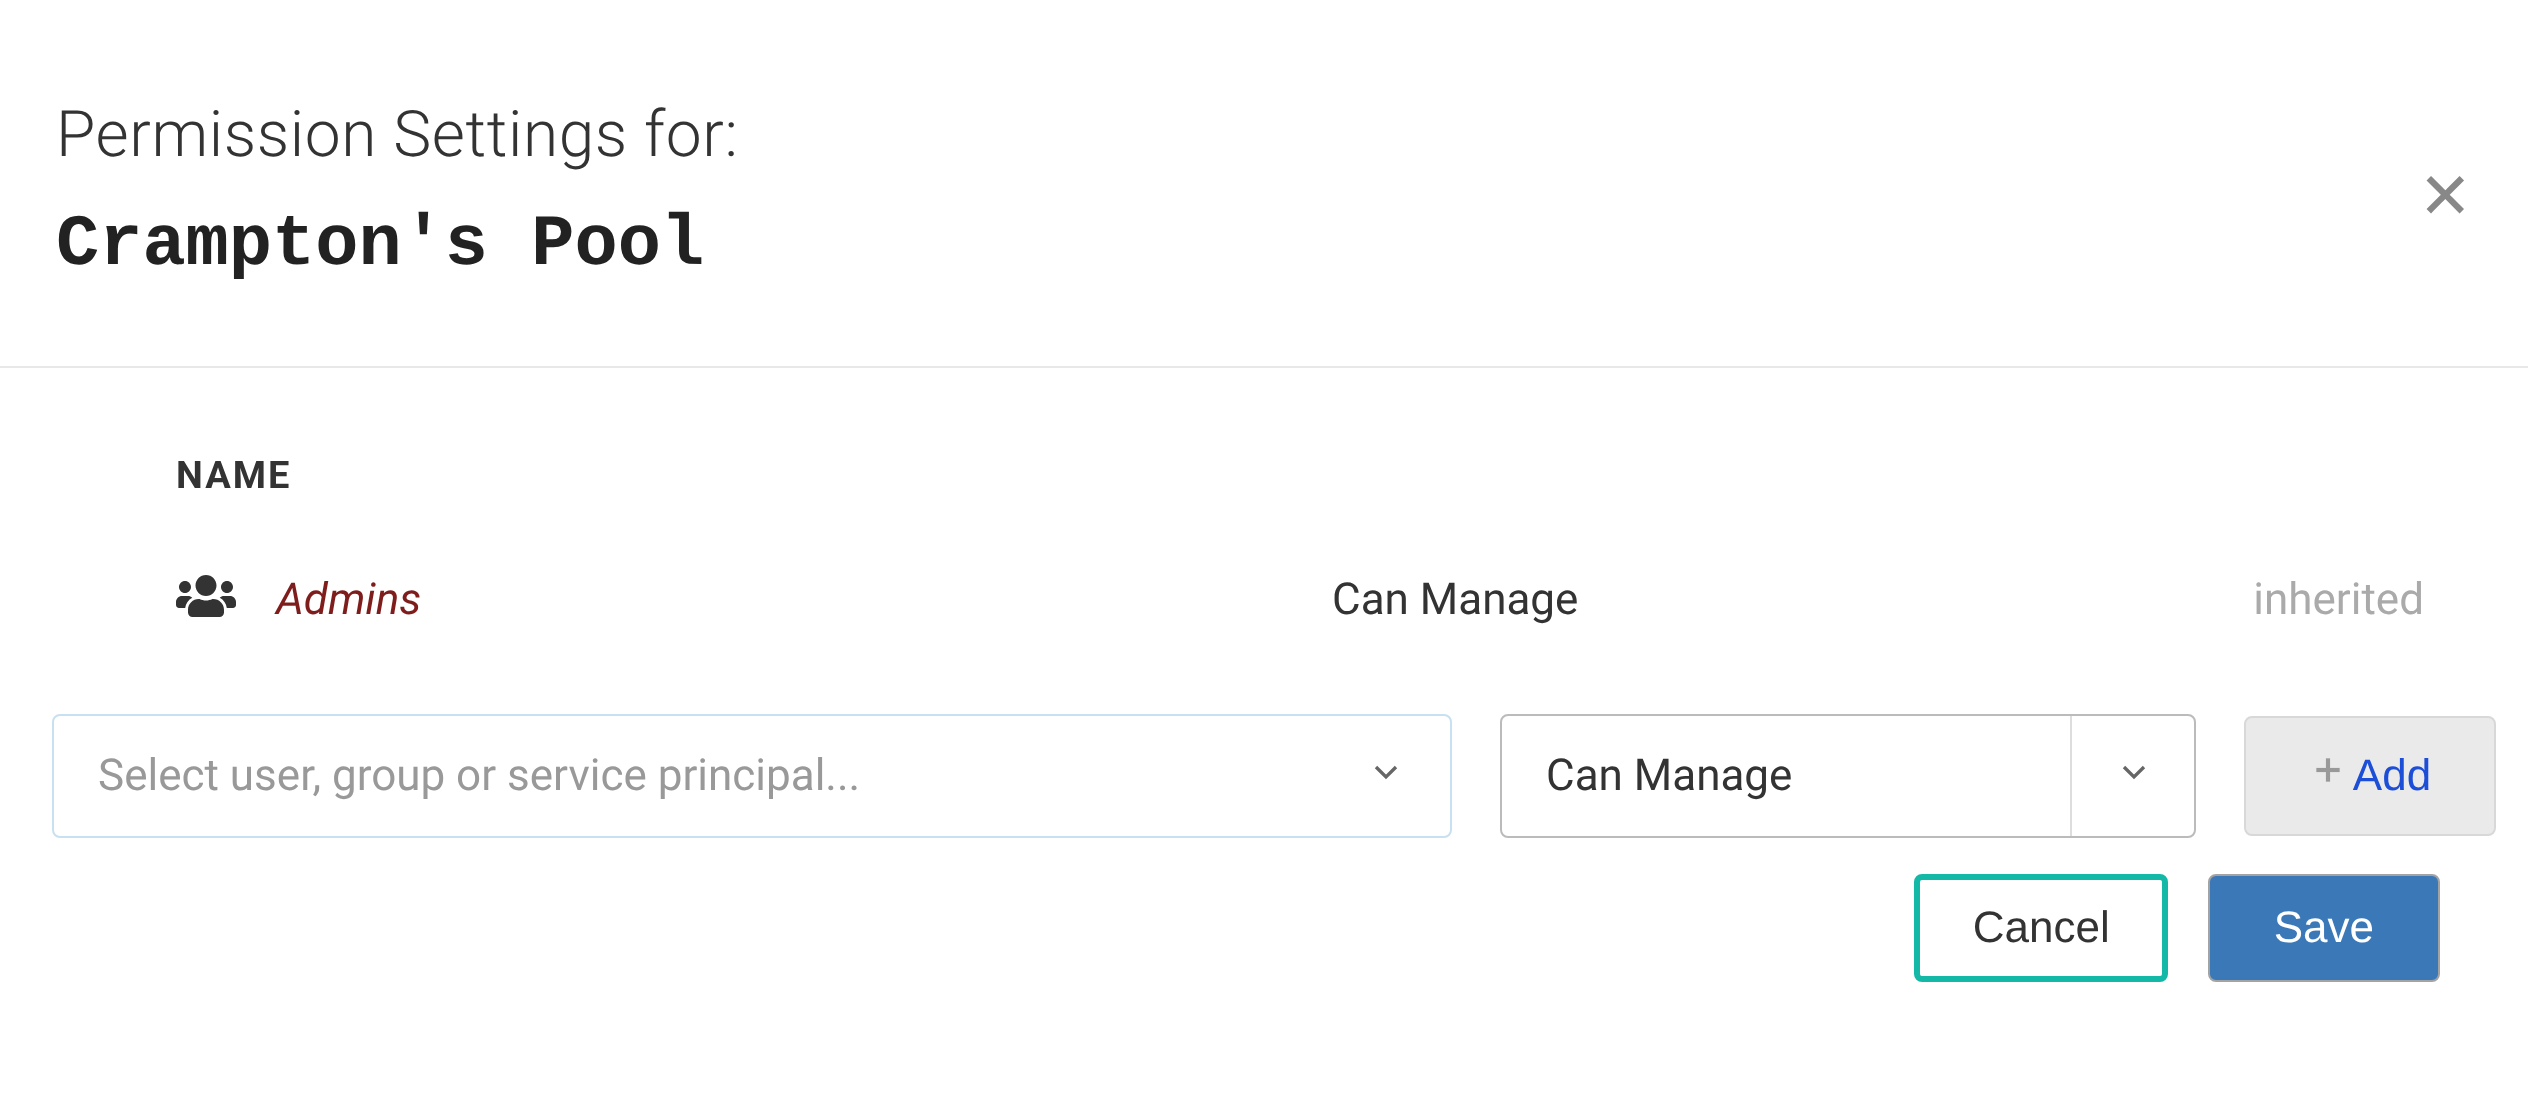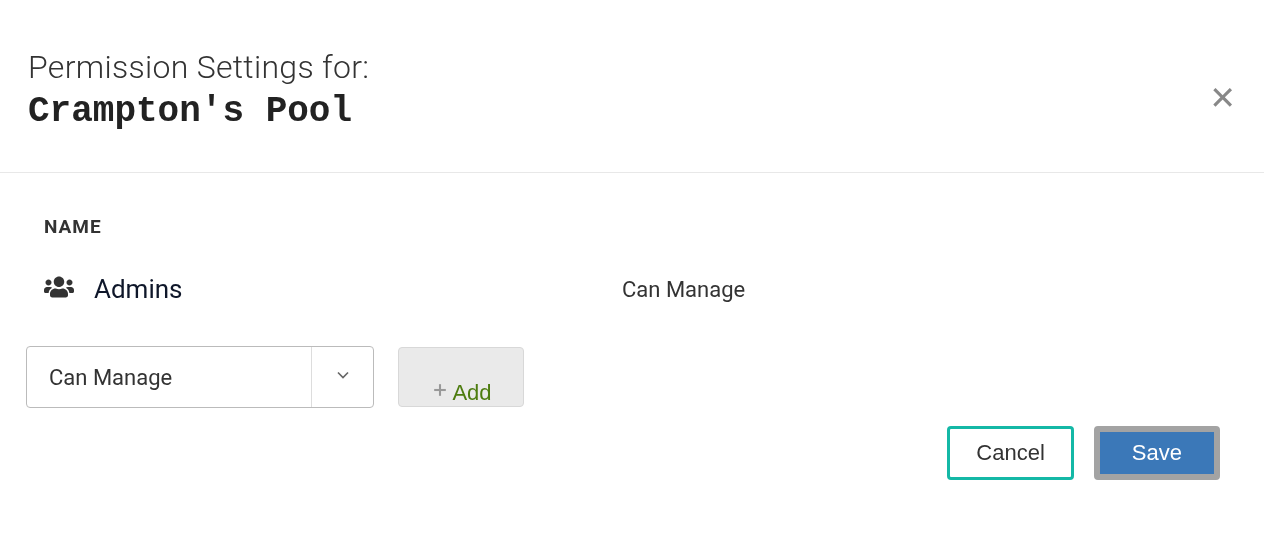--- a/index.html
+++ b/index.html
@@ -18,21 +18,21 @@
     .header {
       padding: 48px 28px 40px 28px;
       border-bottom: 1px solid #e8e8e8;
       position: relative;
     }
     .title-prefix {
       font-size: 32px;
       font-weight: 300;
       color: #333;
       letter-spacing: 0.3px;
-      margin-bottom: 5px;
+      margin-bottom: 16px;
     }
     .title-name {
       font-size: 36px;
       font-weight: 700;
       color: #222;
       font-family: Liberation Mono, monospace;
     }
     .close-btn {
       position: absolute;
       top: 82px;
@@ -50,20 +50,21 @@
     }
     .table {
       width: 100%;
     }
     .table-header {
       display: flex;
       padding: 42px 0 28px 0;
     }
     .col-name {
       width: 560px;
+      margin-left: 44px;
     }
     .col-permission {
       width: 420px;
     }
     .col-status {
       flex: 1;
       text-align: right;
     }
     .th {
       font-size: 19px;
@@ -80,22 +81,23 @@
       display: flex;
       align-items: center;
       gap: 20px;
     }
     .group-icon svg {
       width: 30px;
       height: 26px;
       fill: #333;
     }
     .principal-name {
-      font-size: 26px;
-      color: #0f172a;
+      font-size: 22px;
+      color: #7f1d1d;
+      font-style: italic;
     }
     .permission-value {
       font-size: 22px;
       color: #333;
       padding-left: 18px;
     }
     .status-value {
       font-size: 22px;
       color: #aaa;
       padding-right: 8px;
@@ -154,25 +156,25 @@
       stroke-width: 2;
       fill: none;
     }
     .add-btn {
       flex: 0 0 126px;
       height: 60px;
       background: #eaeaea;
       border: 1px solid #d8d8d8;
       border-radius: 4px;
       display: flex;
-      align-items: flex-end;
+      align-items: center;
       justify-content: center;
       gap: 2px;
       cursor: default;
-      color: #4d7c0f;
+      color: #1d4ed8;
       font-size: 22px;
     }
     .add-btn svg {
       width: 20px;
       height: 20px;
       stroke: #999;
       stroke-width: 2.5;
       fill: none;
     }
     .footer {
@@ -188,21 +190,21 @@
       border: 3px solid #14b8a6;
       border-radius: 4px;
       font-size: 22px;
       color: #333;
       cursor: pointer;
     }
     .save-btn {
       height: 54px;
       padding: 0 32px;
       background: #3b78b8;
-      border: 6px solid #a3a3a3;
+      border: 1px solid #a3a3a3;
       border-radius: 4px;
       font-size: 22px;
       color: #fff;
       cursor: pointer;
     }
   </style>
 </head>
 <body>
 
 <div class="header">
@@ -225,23 +227,34 @@
         <span class="group-icon">
           <svg viewBox="0 0 640 512">
               <path d="M96 224c35.3 0 64-28.7 64-64s-28.7-64-64-64-64 28.7-64 64 28.7 64 64 64zm448 0c35.3 0 64-28.7 64-64s-28.7-64-64-64-64 28.7-64 64 28.7 64 64 64zm32 32h-64c-17.6 0-33.5 7.1-45.1 18.6 40.3 22.1 68.9 62 75.1 109.4h66c17.7 0 32-14.3 32-32v-32c0-35.3-28.7-64-64-64zm-256 0c61.9 0 112-50.1 112-112S381.9 32 320 32 208 82.1 208 144s50.1 112 112 112zm76.8 32h-8.3c-20.8 10-43.9 16-68.5 16s-47.6-6-68.5-16h-8.3C179.6 288 128 339.6 128 403.2V432c0 26.5 21.5 48 48 48h288c26.5 0 48-21.5 48-48v-28.8c0-63.6-51.6-115.2-115.2-115.2zM173.1 274.6C161.5 263.1 145.6 256 128 256H64c-35.3 0-64 28.7-64 64v32c0 17.7 14.3 32 32 32h65.9c6.3-47.4 34.9-87.3 75.2-109.4z"></path>
             </svg>
         </span>
         <span class="principal-name">Admins</span>
       </div>
       <div class="col-permission">
         <span class="permission-value">Can Manage</span>
       </div>
+      <div class="col-status">
+        <span class="status-value">inherited</span>
+      </div>
     </div>
 
     <div class="add-row">
+      <div class="principal-select">
+        <span class="placeholder">Select user, group or service principal...</span>
+        <span class="chevron">
+          <svg viewBox="0 0 24 24">
+              <polyline points="6 9 12 15 18 9"></polyline>
+            </svg>
+        </span>
+      </div>
       <div class="permission-select">
         <span class="value">Can Manage</span>
         <span class="chev-wrap">
           <span class="chevron">
             <svg viewBox="0 0 24 24">
                 <polyline points="6 9 12 15 18 9"></polyline>
               </svg>
           </span>
         </span>
       </div>

